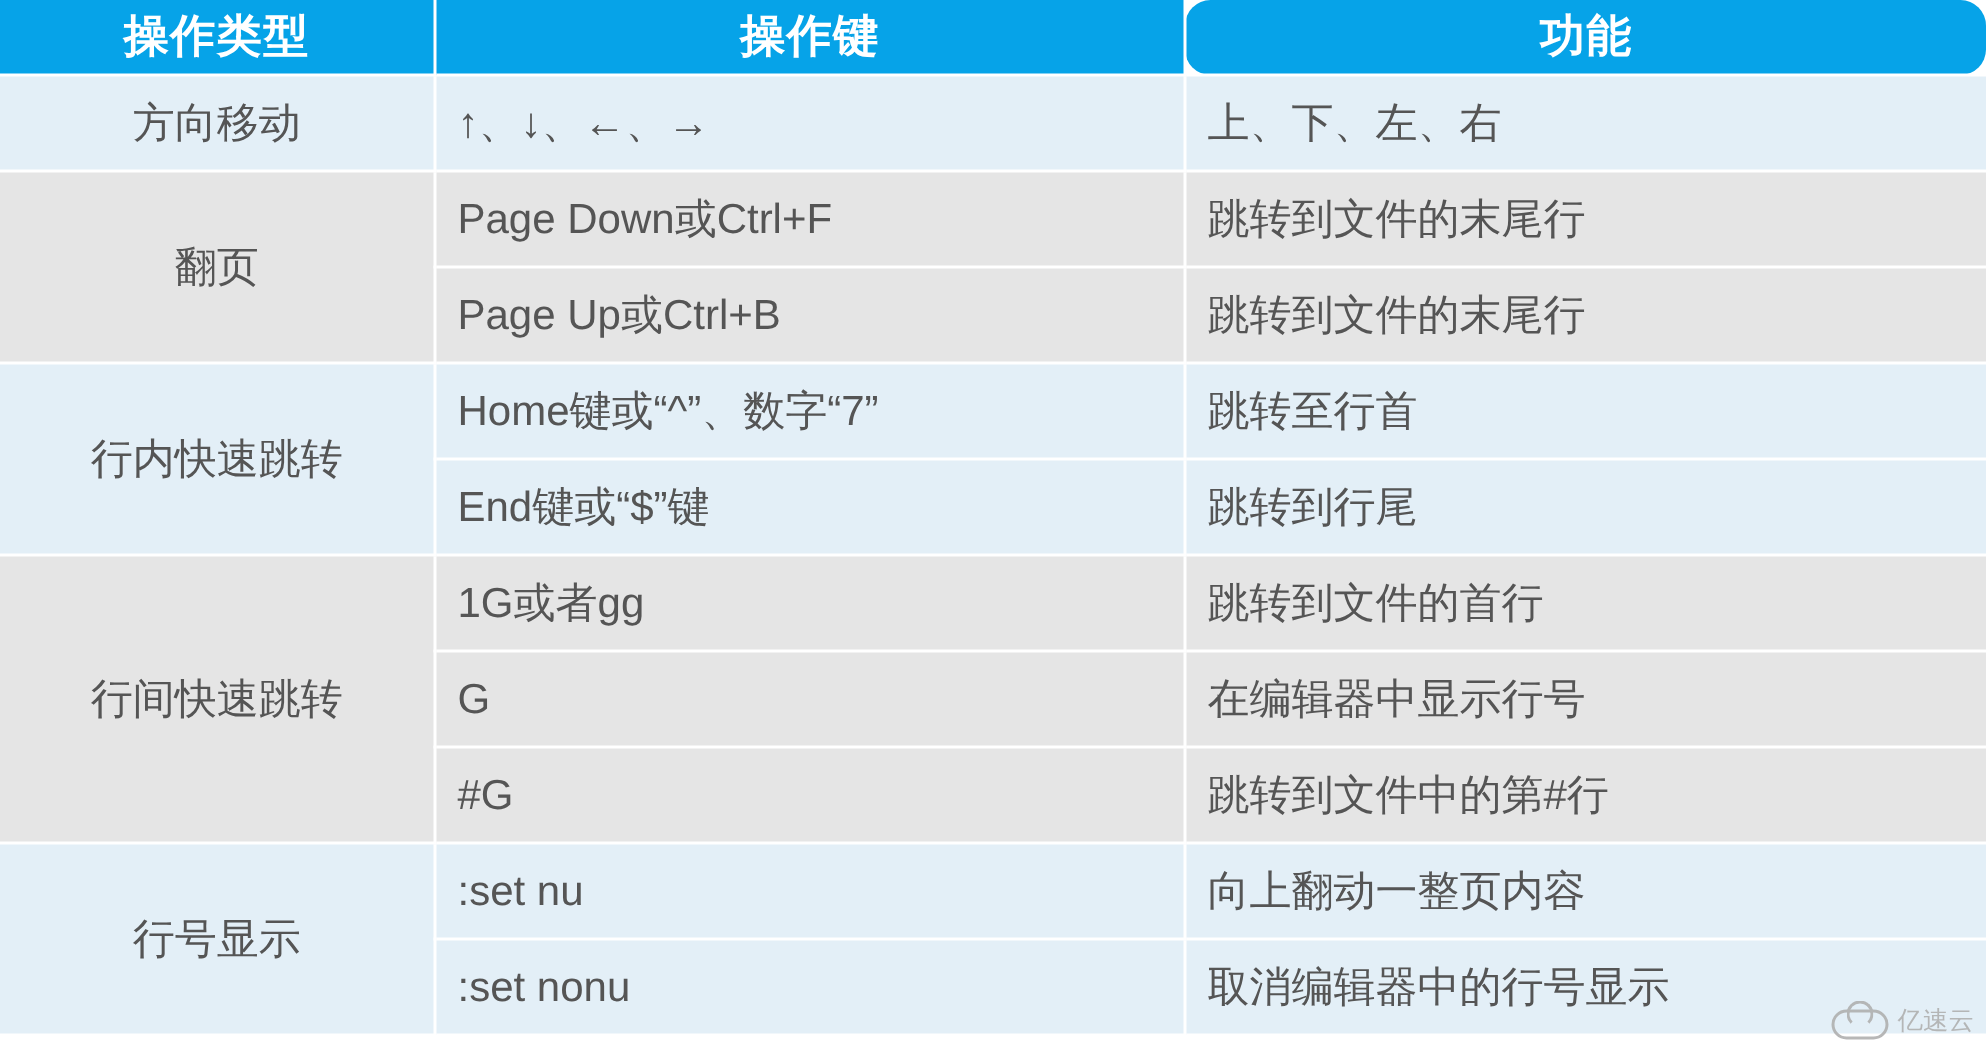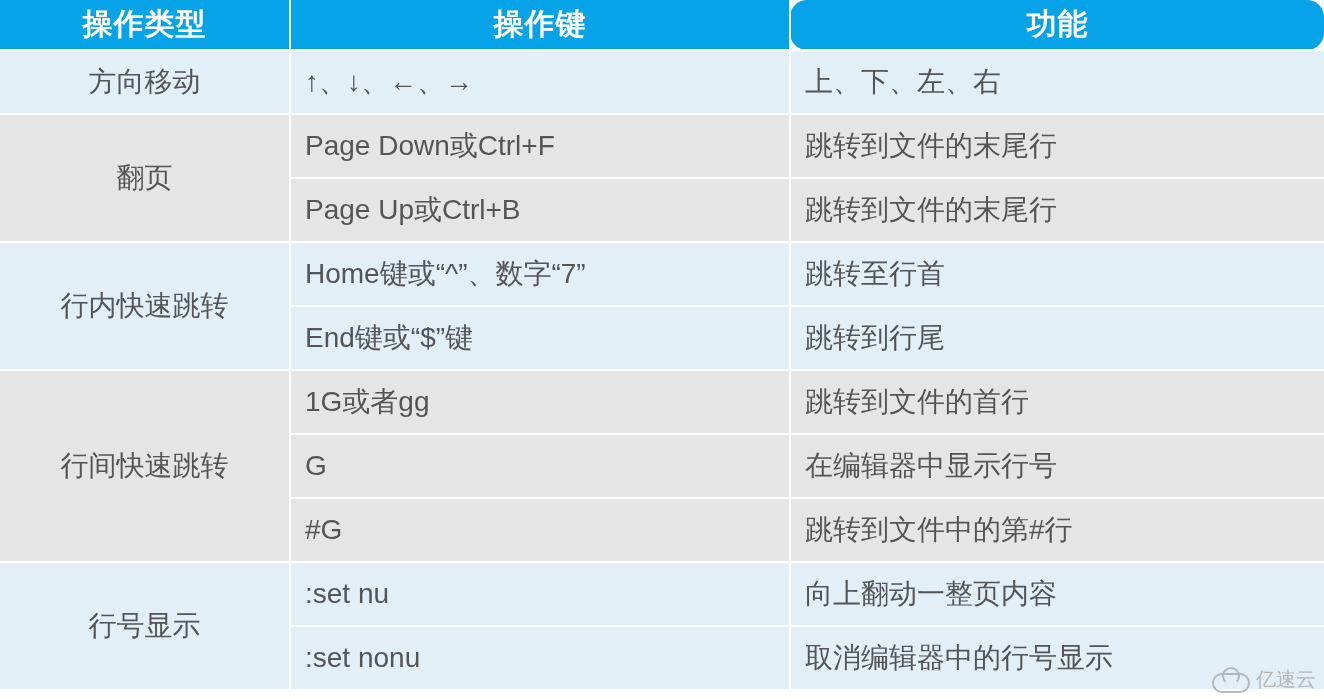--- a/index.html
+++ b/index.html
@@ -50,21 +50,21 @@
   .band-a { background: #e3eff7; }
   .band-b { background: #e5e5e5; }
   .watermark {
     position: absolute;
     right: 8px;
     bottom: 6px;
     display: flex;
     align-items: center;
     gap: 6px;
     color: #b0b0b0;
-    font-size: 20px;
+    font-size: 17px;
     opacity: 0.9;
     pointer-events: none;
     user-select: none;
   }
   .watermark .cloud {
     width: 42px;
     height: 26px;
     position: relative;
   }
   .watermark .cloud::before {

